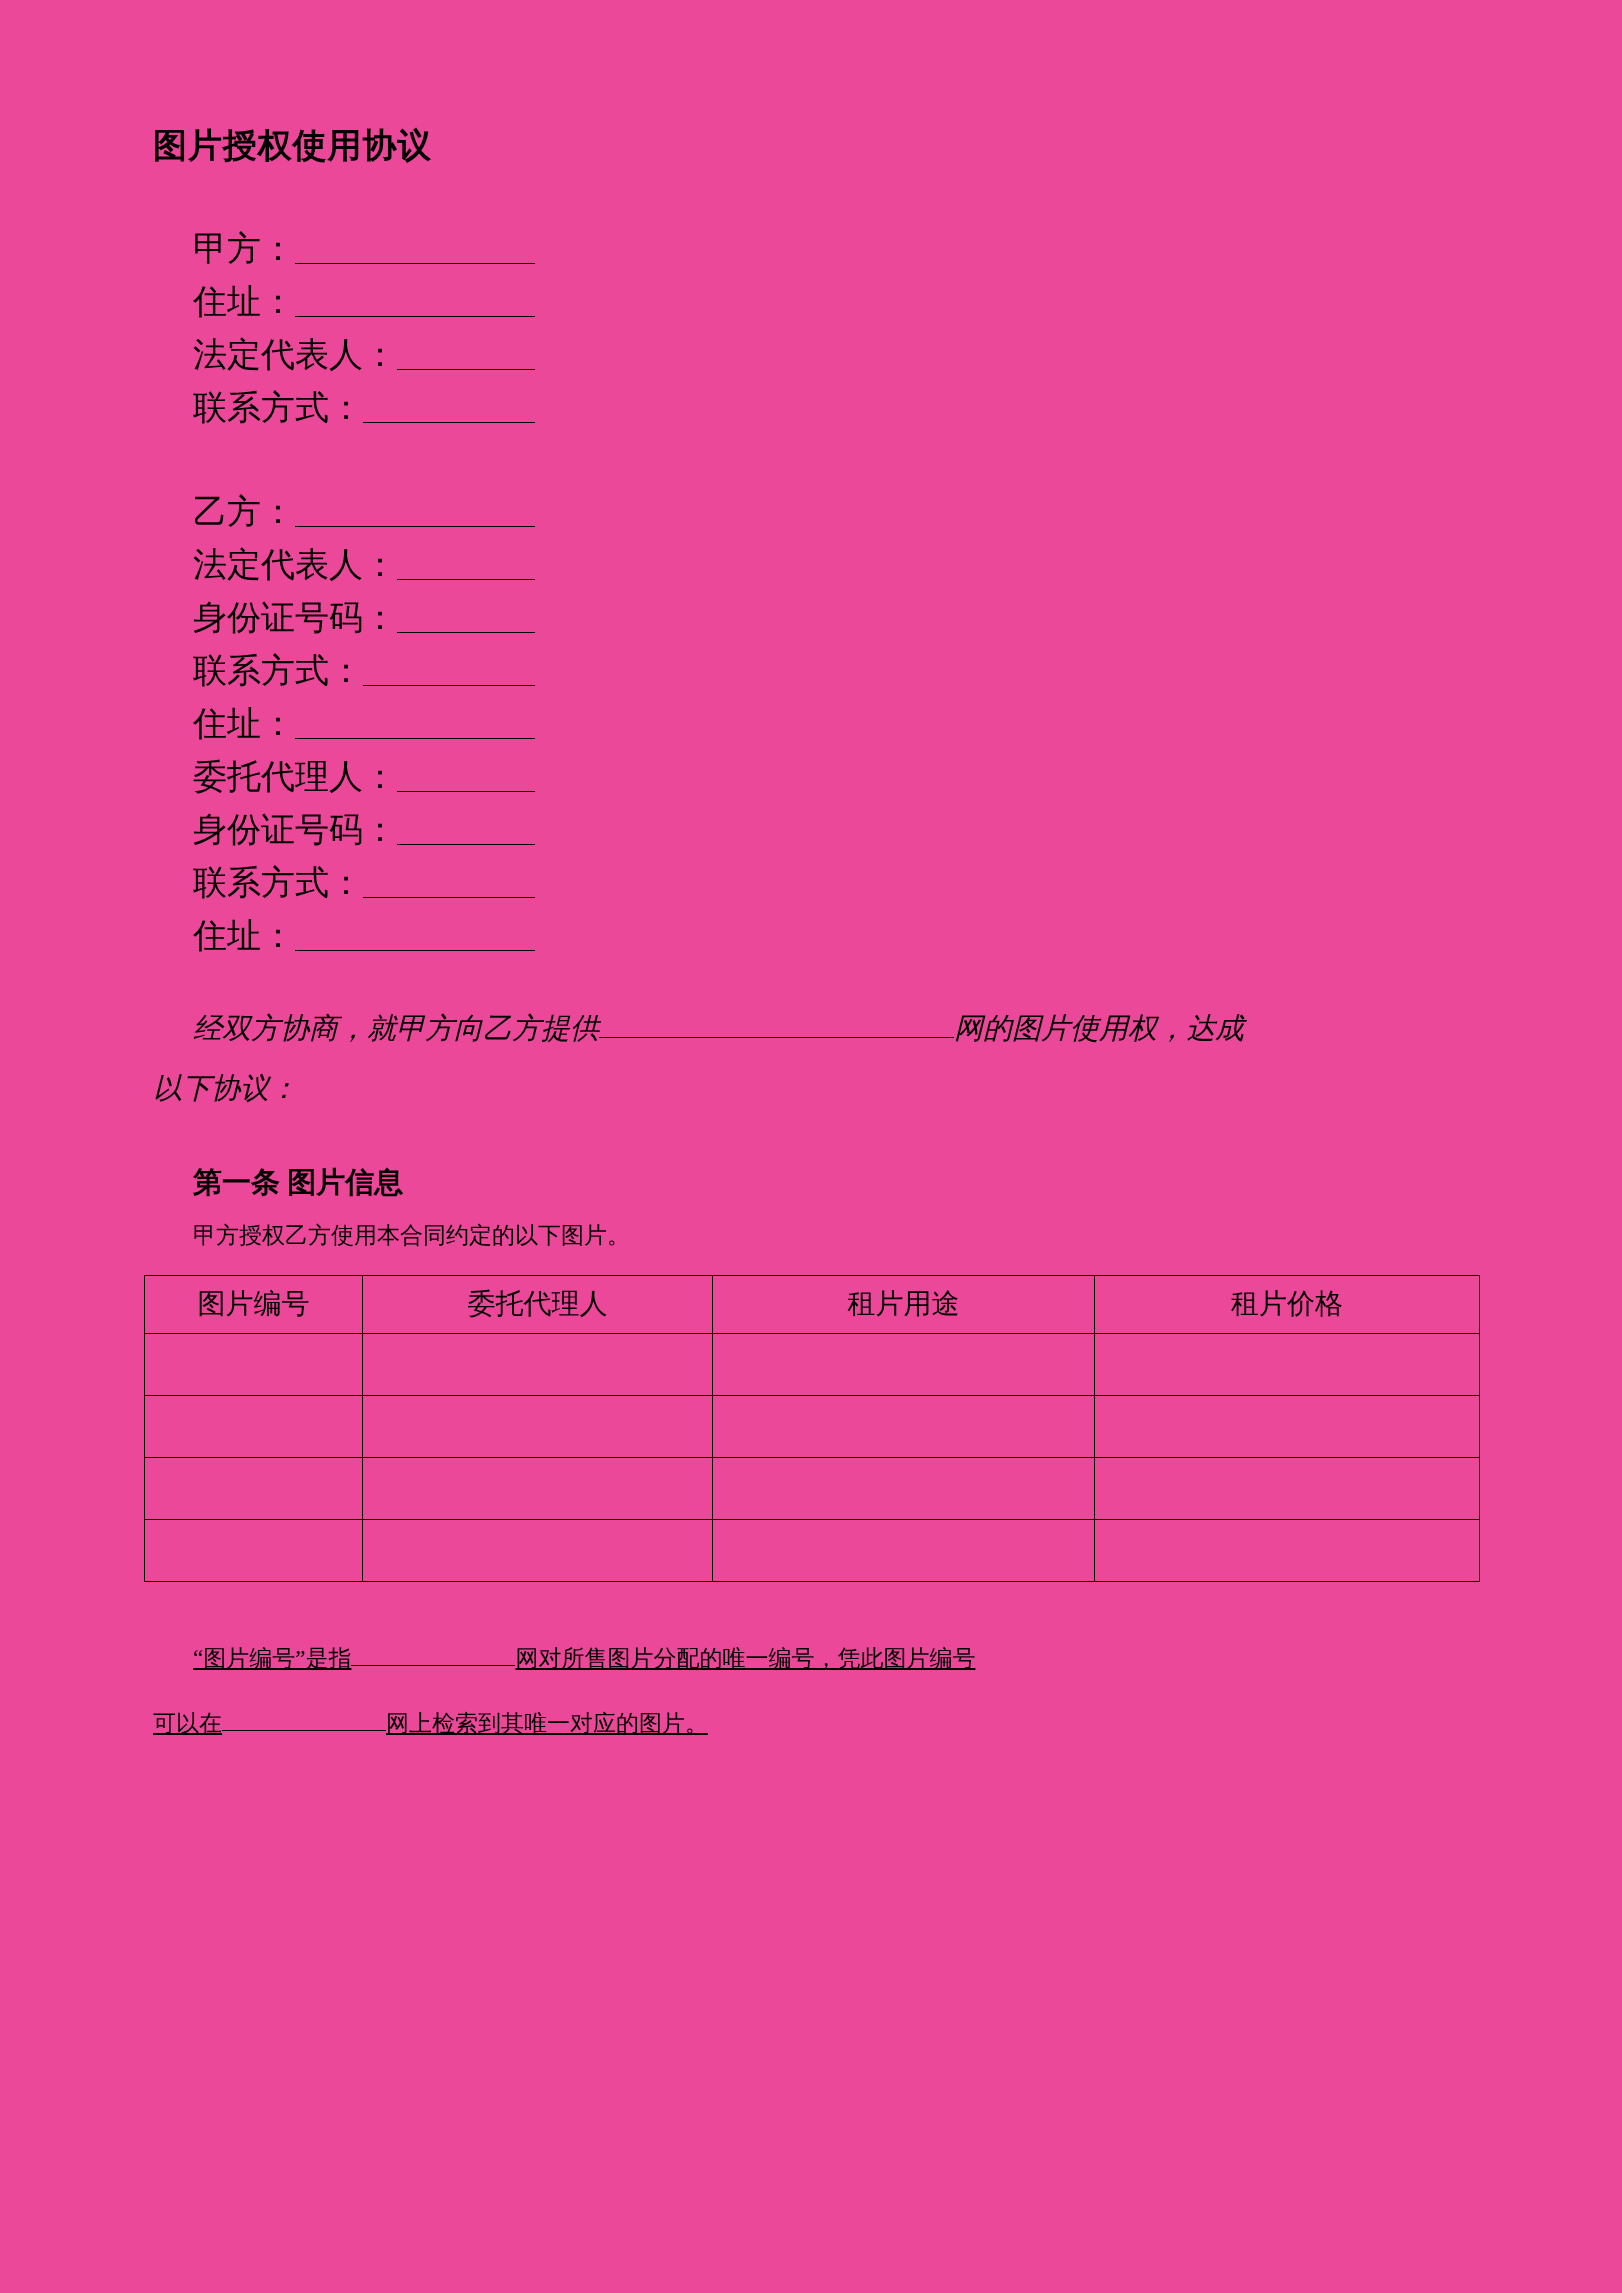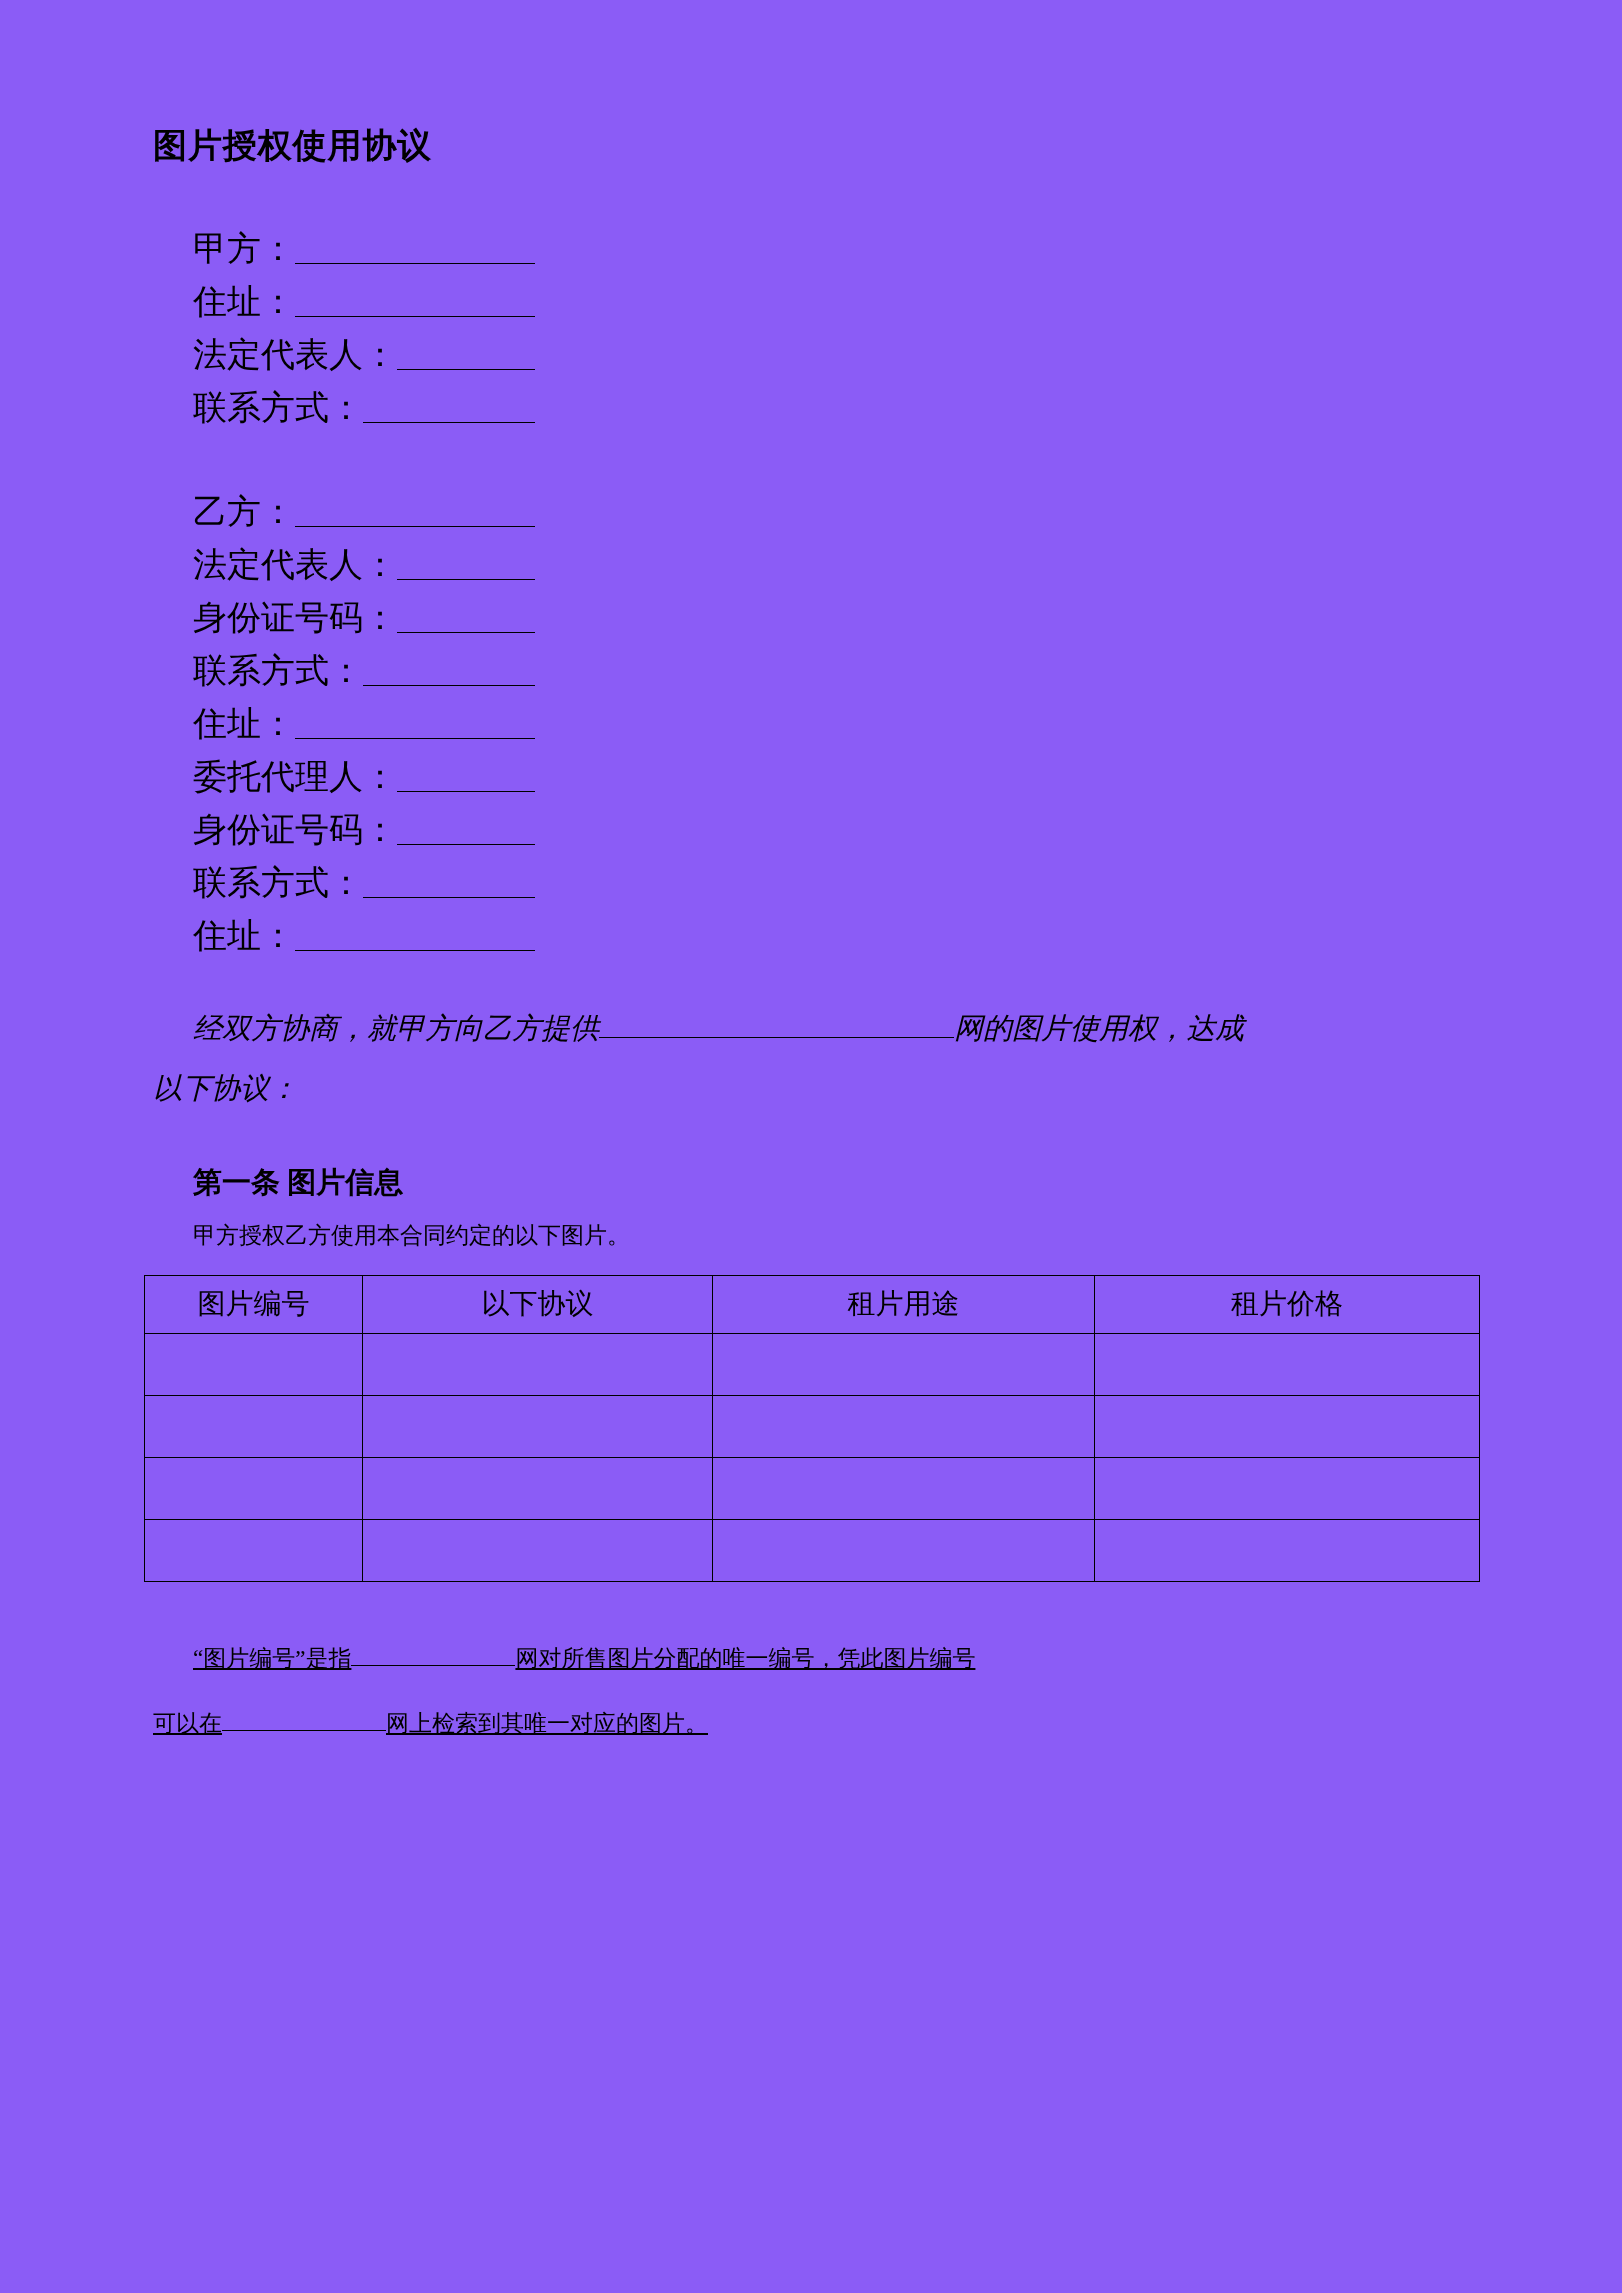--- a/index.html
+++ b/index.html
@@ -7,21 +7,21 @@
   body {
     width: 1623px;
     height: 2294px;
     font-family: "Liberation Serif", "DejaVu Serif", serif;
     color: #000000;
     position: relative;
   }
   .page {
     width: 1623px;
     height: 2294px;
-    background: #8b5cf6;
+    background: #ec4899;
     padding: 123px 145px 55px 153px;
     overflow: hidden;
   }
   .doc-title {
     font-family: "Liberation Sans", "DejaVu Sans", sans-serif;
     font-size: 34px;
     font-weight: bold;
     letter-spacing: 0.9px;
     margin-bottom: 53px;
   }
@@ -185,21 +185,21 @@
   <table class="pic-table">
     <colgroup>
       <col class="c1">
         <col class="c2">
         <col class="c3">
         <col class="c4">
     </colgroup>
     <thead>
       <tr>
         <th>图片编号</th>
-        <th>以下协议</th>
+        <th>委托代理人</th>
         <th>租片用途</th>
         <th>租片价格</th>
       </tr>
     </thead>
     <tbody>
       <tr>
         <td></td>
         <td></td>
         <td></td>
         <td></td>

